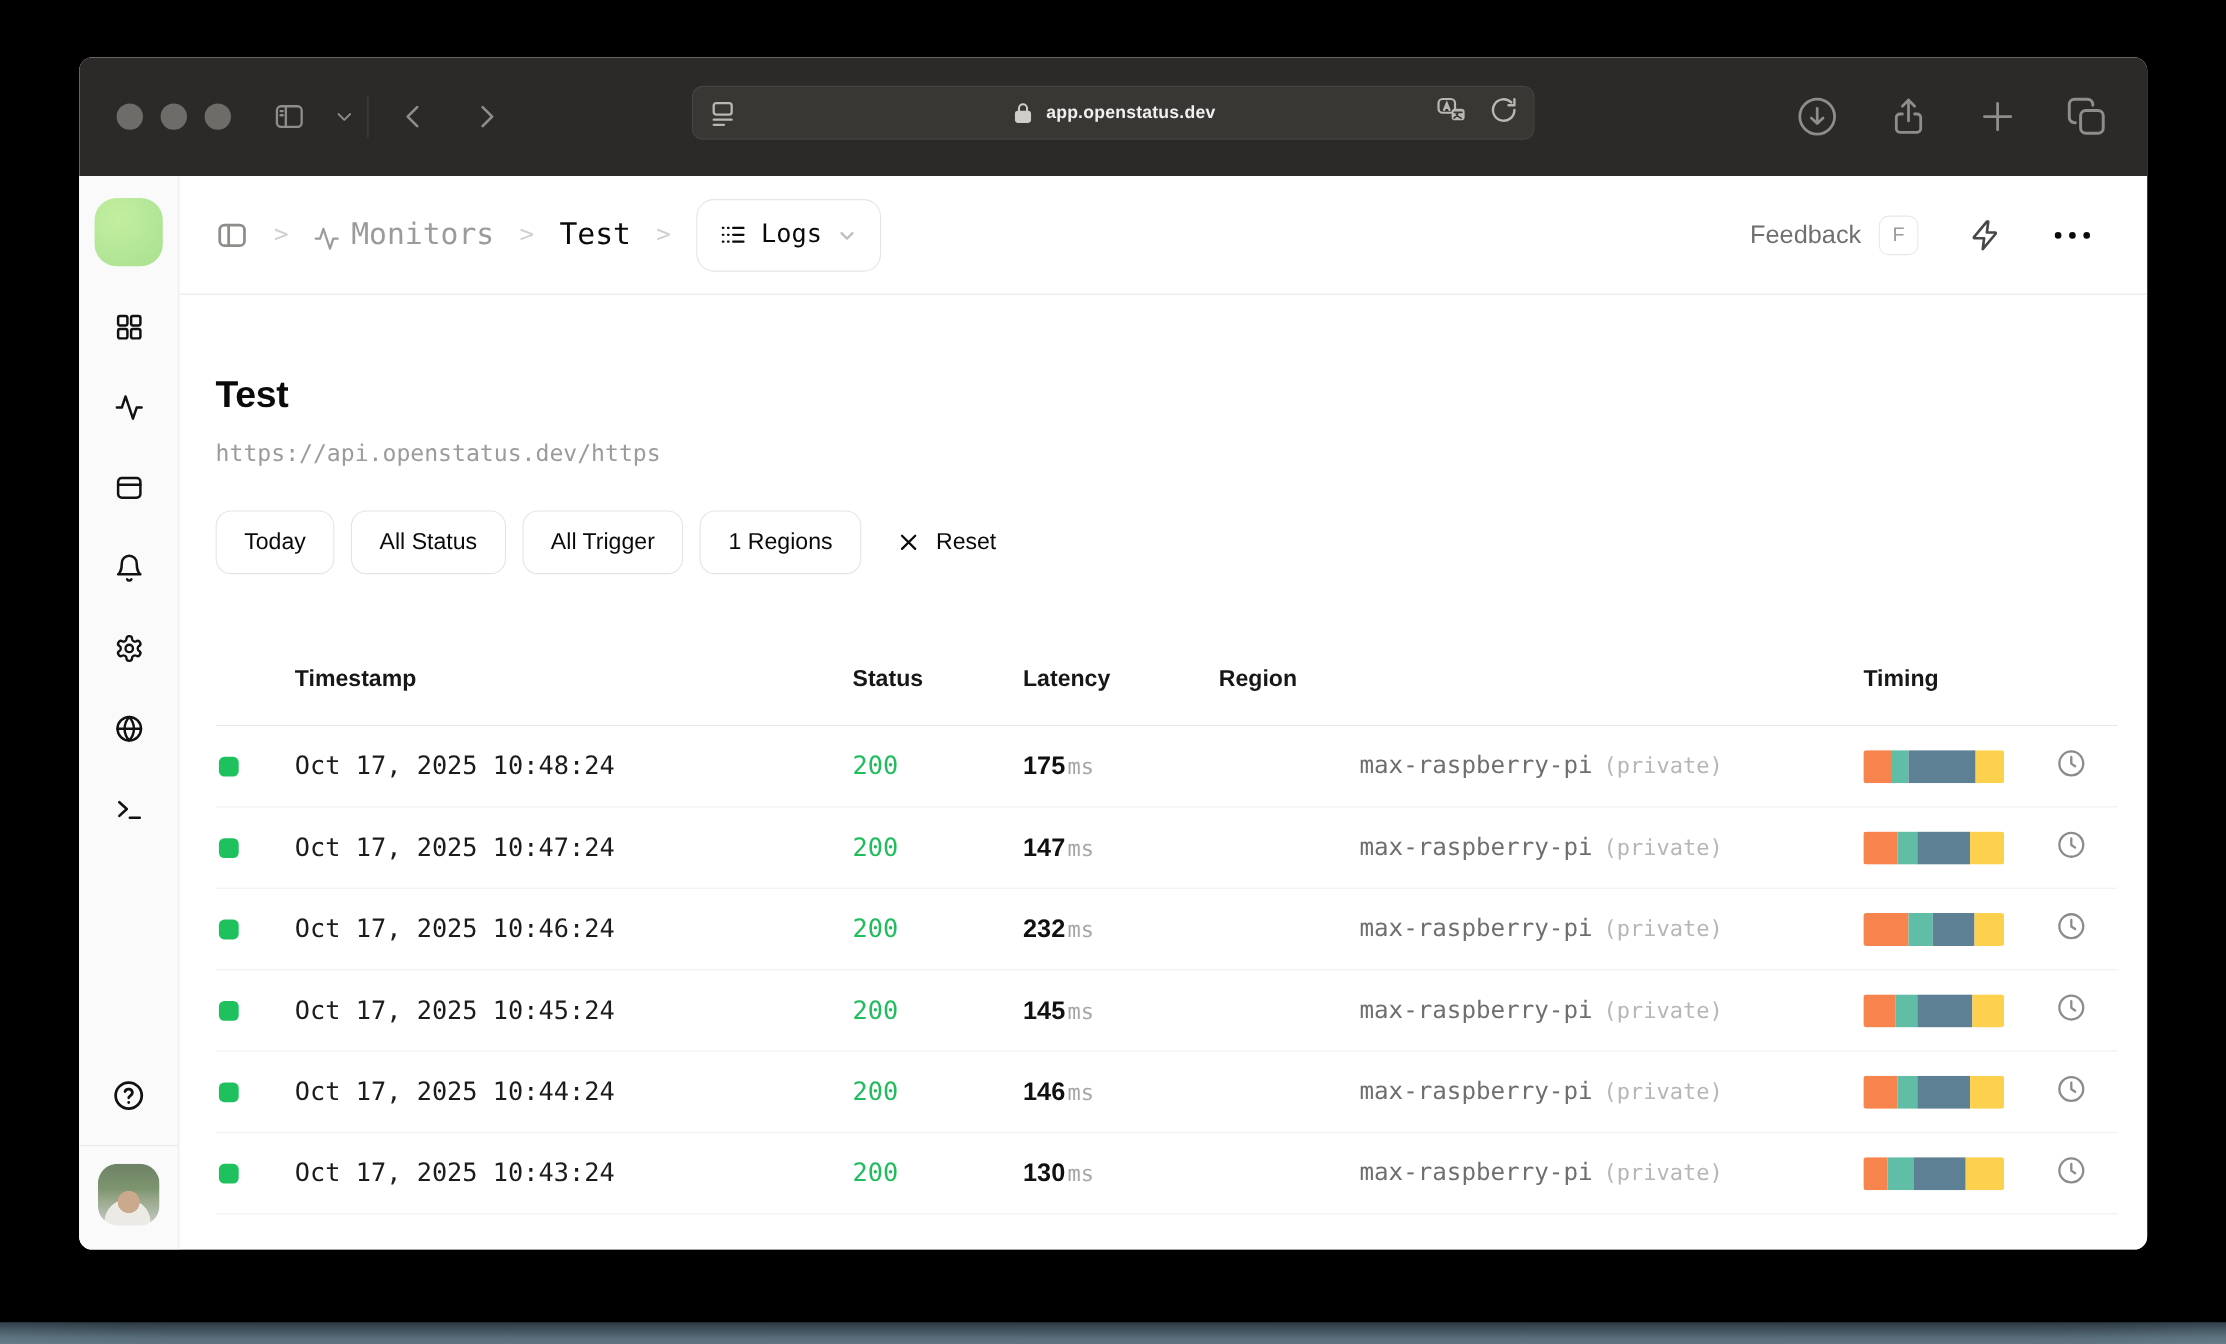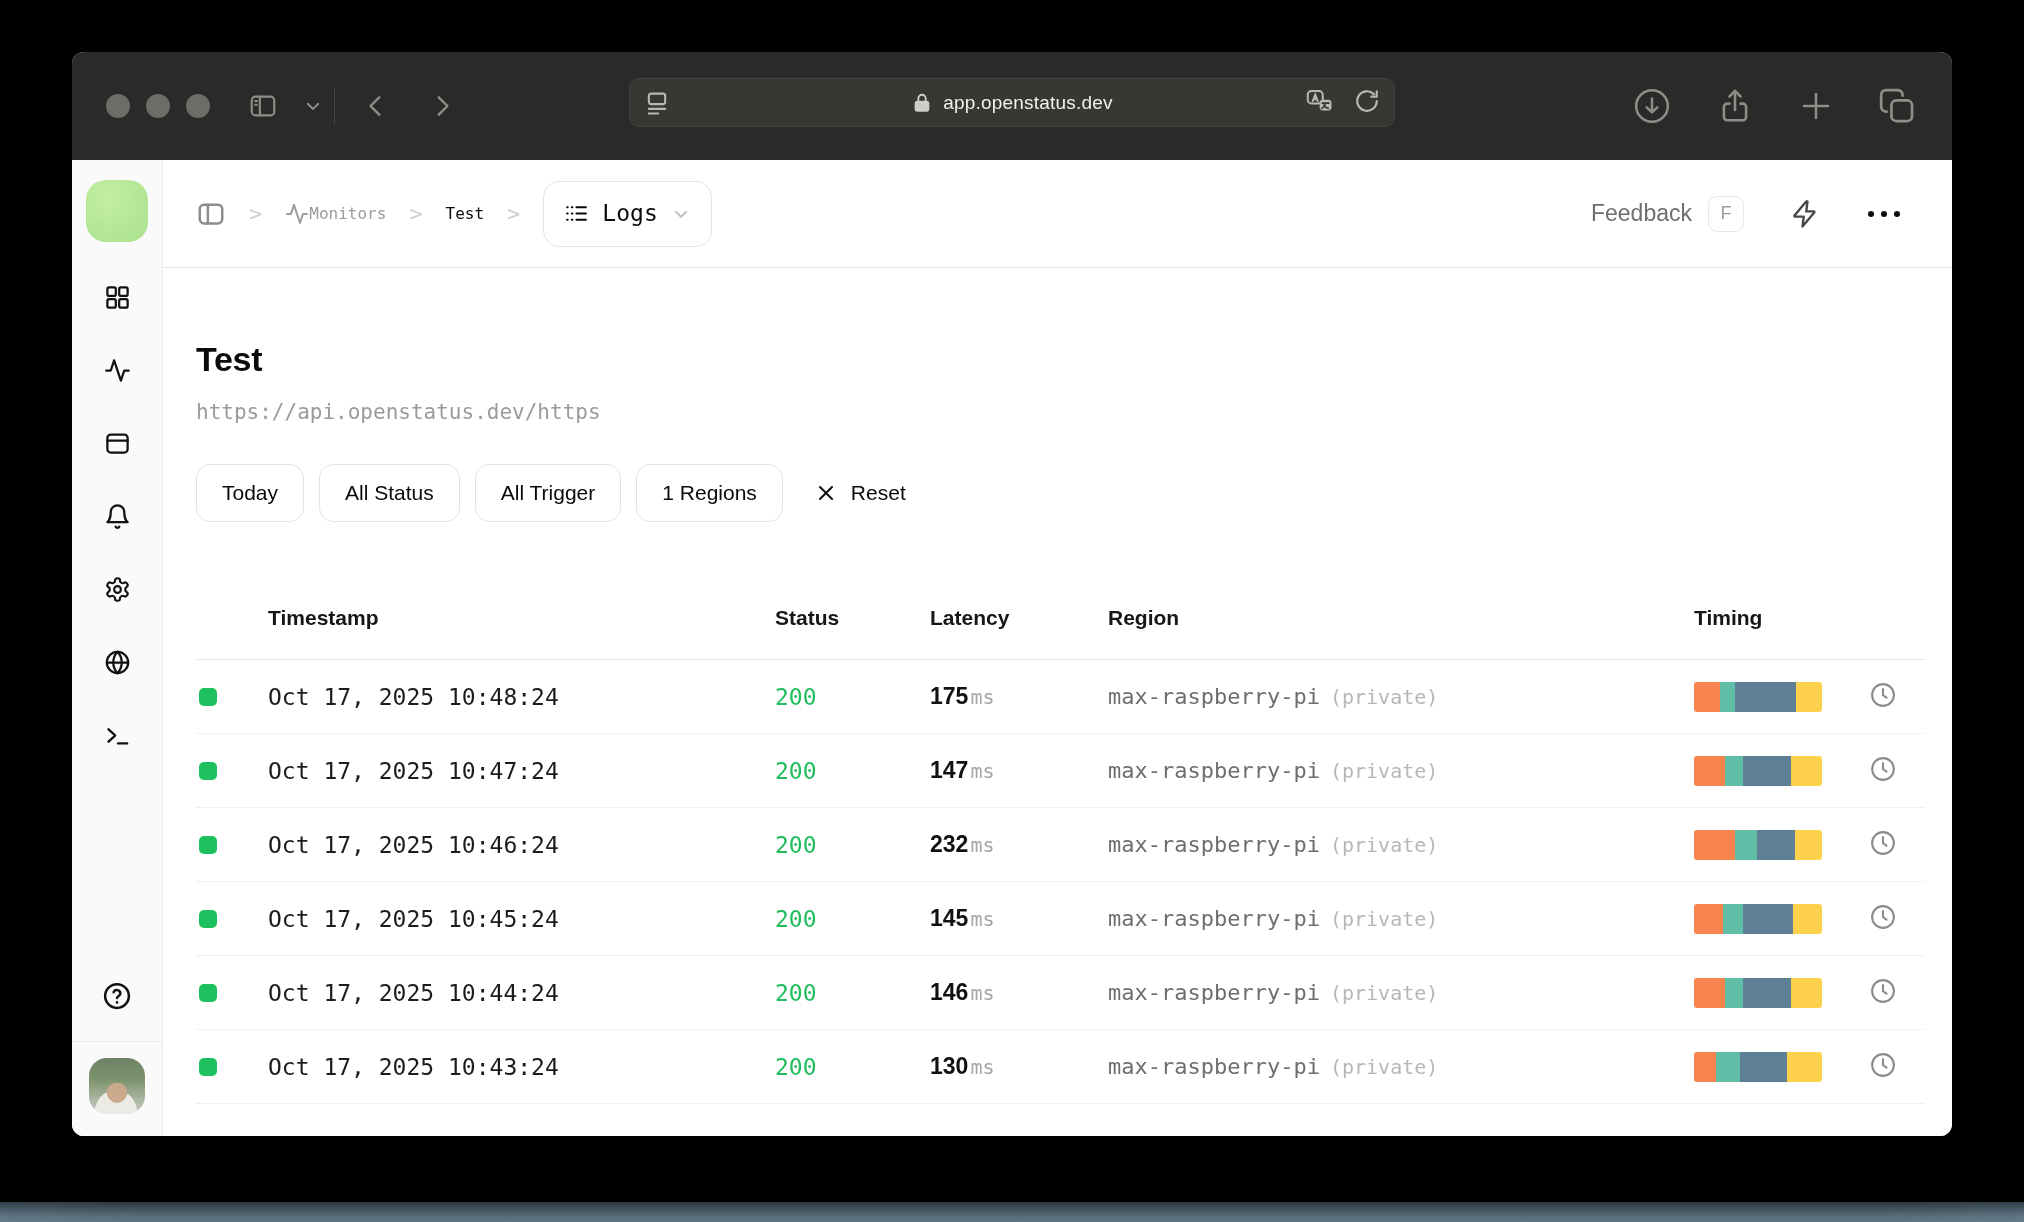--- a/index.html
+++ b/index.html
@@ -20,21 +20,21 @@
   .traffic span { width:24px; height:24px; border-radius:50%; background:#6e6c69; display:block; }
   .tb-nav { display:flex; align-items:center; margin-left:38px; gap:26px; }
   .tb-ico { display:flex; align-items:center; justify-content:center; }
   .tb-ico svg { stroke:#8f8d89; }
   .tb-divider { width:1px; height:38px; background:#44423f; margin:0 2px; }
   .url-pill { position:absolute; left:50%; top:26px; transform:translateX(-50%);
     width:766px; height:49px; background:#393734; border:1px solid #454341; border-radius:10px;
     display:flex; align-items:center; justify-content:center; }
   .url-left { position:absolute; left:13px; top:0; bottom:0; display:flex; align-items:center; }
   .url-center { display:flex; align-items:center; gap:10px; }
-  .url-text { color:#f1f0ee; font-size:19px; font-weight:400; letter-spacing:.2px; }
+  .url-text { color:#f1f0ee; font-size:16px; font-weight:700; letter-spacing:.2px; }
   .url-right { position:absolute; right:14px; top:0; bottom:0; display:flex; align-items:center; gap:20px; }
   .tb-right { position:absolute; right:36px; top:0; bottom:0; display:flex; align-items:center; gap:44px; }
   .tb-right svg { stroke:#8f8d89; }
 
   
   .app { flex:1; display:flex; background:#fff; min-height:0; }
 
   .sidebar { flex:0 0 91px; background:#fafafa; border-right:1px solid #ececec;
     display:flex; flex-direction:column; align-items:center; }
   .ws-avatar { width:62px; height:62px; border-radius:20px; margin-top:20px;
@@ -48,21 +48,21 @@
     background:
       radial-gradient(circle at 50% 62%, #caa98c 0 22%, transparent 23%),
       radial-gradient(circle at 48% 95%, #eceae4 0 34%, transparent 35%),
       linear-gradient(180deg,#6d8266 0%, #7d946f 40%, #9aa98c 60%, #c8cdc9 100%); }
 
   .main { flex:1; display:flex; flex-direction:column; min-width:0; }
   .main-header { flex:0 0 108px; border-bottom:1px solid #e9e9e9; display:flex; align-items:center;
     padding:0 52px 0 33px; }
   .crumbs { display:flex; align-items:center; gap:23px; }
   .crumb-sep { color:#cfcfcf; font-family:"DejaVu Sans Mono", monospace; font-size:22px; }
-  .crumb { display:flex; align-items:center; font-family:"DejaVu Sans Mono", monospace; font-size:16px; }
+  .crumb { display:flex; align-items:flex-end; gap:10px; font-family:"DejaVu Sans Mono", monospace; font-size:27px; }
   .crumb-muted { color:#9b9b9b; }
   .crumb-muted svg { stroke:#9b9b9b; }
   .crumb-current { color:#0a0a0a; }
   .logs-pill { display:flex; align-items:center; gap:13px; height:66px; padding:0 20px;
     border:1px solid #e5e5e5; border-radius:16px; background:#fff;
     font-family:"DejaVu Sans Mono", monospace; font-size:23px; color:#0a0a0a; }
   .logs-pill .lbl { margin-top:-1px; }
   .hdr-right { margin-left:auto; display:flex; align-items:center; }
   .feedback-lbl { color:#6f6f6f; font-size:23px; }
   .kbd { width:36px; height:36px; border:1px solid #e8e8e8; border-radius:9px; margin-left:16px;
@@ -86,21 +86,21 @@
   .log-table { margin-top:84px; }
   .lrow { display:grid; grid-template-columns:72px 507px 155px 178px 586px 1fr; align-items:center; }
   .thead { padding-bottom:29px; border-bottom:1.5px solid #e7e7e7; }
   .thead span { font-size:21px; font-weight:700; color:#171717; }
   .trow { height:74px; border-bottom:1.5px solid #f0f0f0; }
   .dot { width:18px; height:18px; border-radius:5px; background:#1fc15f; margin-left:3px; }
   .c-ts { font-family:"DejaVu Sans Mono", monospace; font-size:23px; color:#1c1c1c; }
   .c-status { font-family:"DejaVu Sans Mono", monospace; font-size:23px; color:#1fbd5c; }
   .c-lat { font-size:23px; font-weight:600; color:#111; }
   .c-lat .unit { font-family:"DejaVu Sans Mono", monospace; font-size:20px; font-weight:400; color:#a6a6a6; margin-left:2px; }
-  .c-region { font-family:"DejaVu Sans Mono", monospace; font-size:22px; color:#6e6e6e; white-space:nowrap; }
+  .c-region { font-family:"DejaVu Sans Mono", monospace; font-size:22px; color:#6e6e6e; white-space:nowrap;text-align:center; }
   .c-region .note { font-size:20px; color:#b6b6b6; margin-left:10px; }
   .c-timing { display:flex; align-items:center; justify-content:space-between; padding-right:28px; }
   .tbar { width:128px; height:30px; display:flex; border-radius:3px; overflow:hidden; }
   .tbar i { display:block; height:100%; }
   .clock svg { stroke:#8c8c8c; }
 </style>
 </head>
 <body>
 
 <div class="stage">

